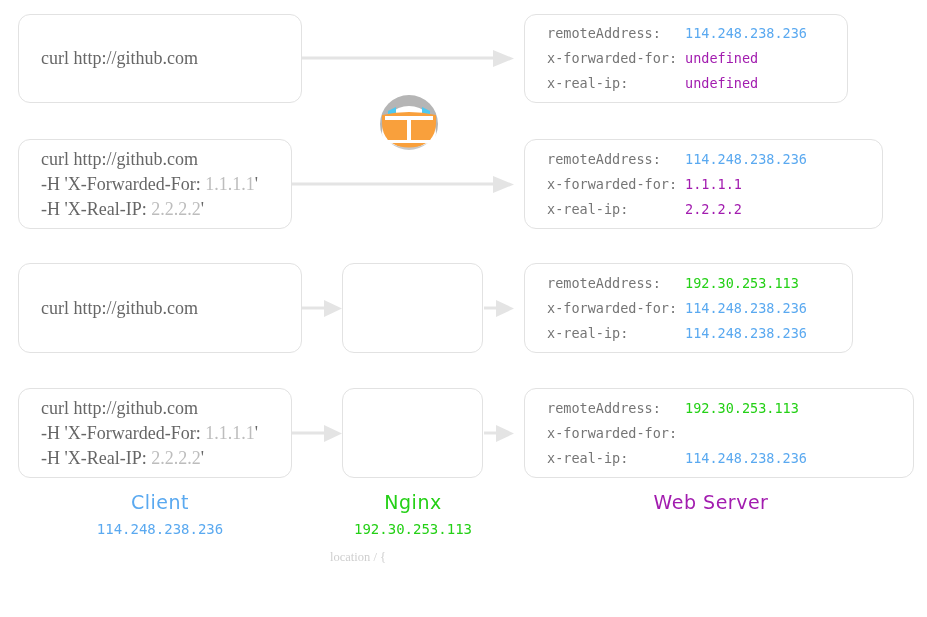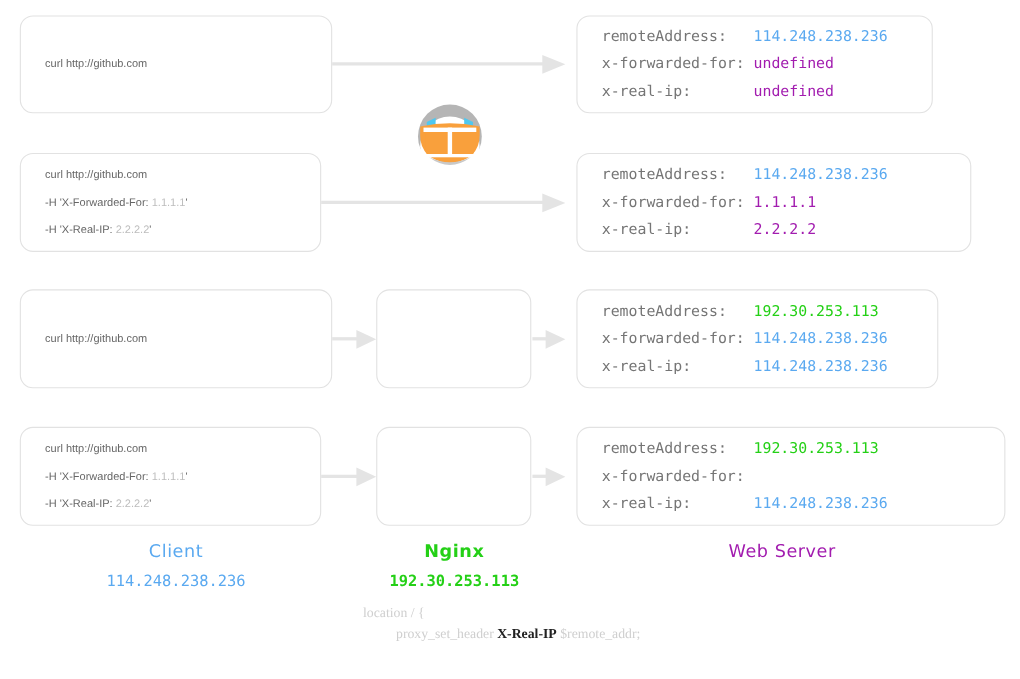--- a/index.html
+++ b/index.html
@@ -32,22 +32,22 @@
     display: flex;
     flex-direction: column;
     justify-content: center;
   }
 
   .card-lines {
     padding: 0 0 0 22px;
   }
 
   .code-line {
-    font-family: Liberation Sans, sans-serif;
-    font-size: 10px;
+    font-family: Liberation Serif, serif;
+    font-size: 18px;
     line-height: 25px;
     color: #666666;
     white-space: pre;
   }
   .code-line .dim {
     color: #bdbdbd;
   }
 
   
   .kv-row {
@@ -77,31 +77,31 @@
     position: absolute;
     height: 12px;
     display: block;
   }
 
   
   .col-label {
     position: absolute;
     text-align: center;
     font-family: "DejaVu Sans", "Liberation Sans", sans-serif;
-    font-size: 16px;
+    font-size: 19px;
     letter-spacing: 0.5px;
   }
   .col-sub {
     position: absolute;
     text-align: center;
     font-family: "DejaVu Sans Mono", "Liberation Mono", monospace;
     font-size: 14px;
   }
   .lbl-client { color: #5aa9f0; }
-  .lbl-nginx  { color: #24d016; font-weight: bold; }
+  .lbl-nginx  { color: #24d016; }
   .lbl-web    { color: #a21caf; }
 
   
   .nginx-conf {
     position: absolute;
     left: 330px;
     top: 548px;
     font-family: Liberation Serif, serif;
     font-size: 12.5px;
     line-height: 19px;
@@ -230,15 +230,15 @@
   </div>
 
   <div class="col-label lbl-client" style="left:60px; top:491px; width:200px;">Client</div>
   <div class="col-sub lbl-client" style="left:60px; top:521px; width:200px;">114.248.238.236</div>
 
   <div class="col-label lbl-nginx" style="left:313px; top:491px; width:200px;">Nginx</div>
   <div class="col-sub lbl-nginx" style="left:313px; top:521px; width:200px;">192.30.253.113</div>
 
   <div class="col-label lbl-web" style="left:611px; top:491px; width:200px;">Web Server</div>
 
-  <div class="nginx-conf"><div><span>location / {</span></div><div class="conf-indent"><span>proxy_set_header </span><span class="hdr">X-Real-IP</span><span> $remote_addr;</span></div></div>
+  <div class="nginx-conf"><div><span>location / {</span></div></div>
 
 </div>
 
 </body></html>

